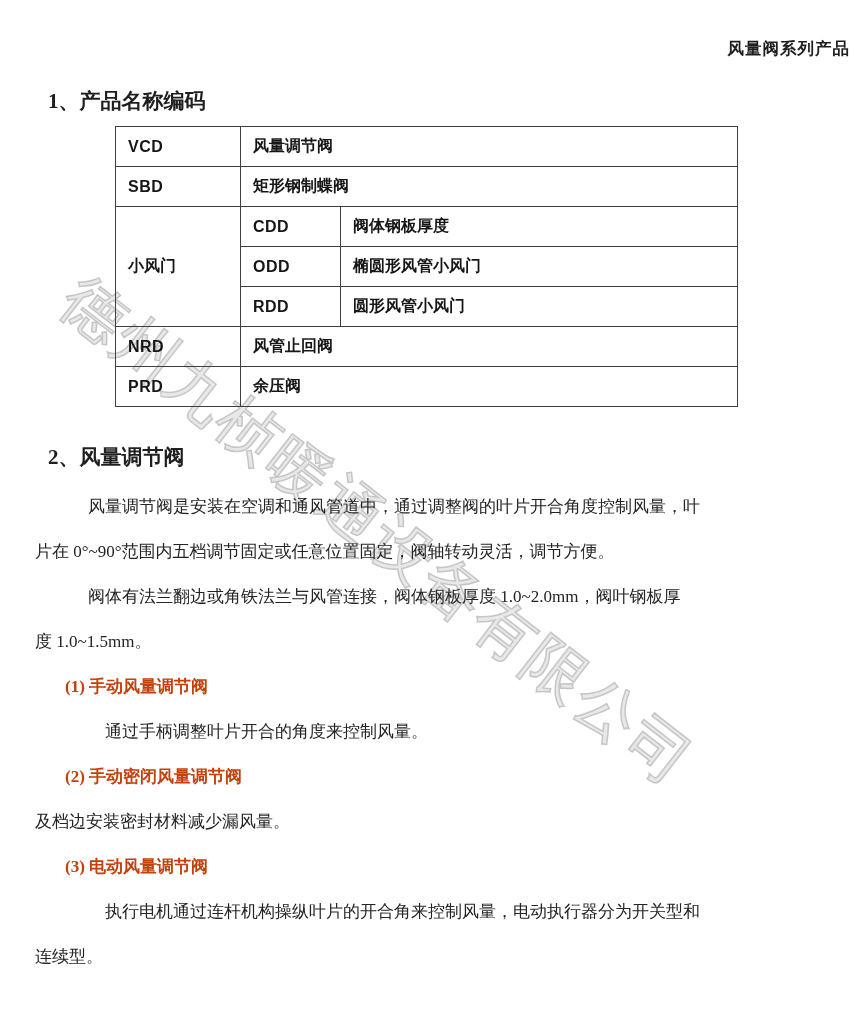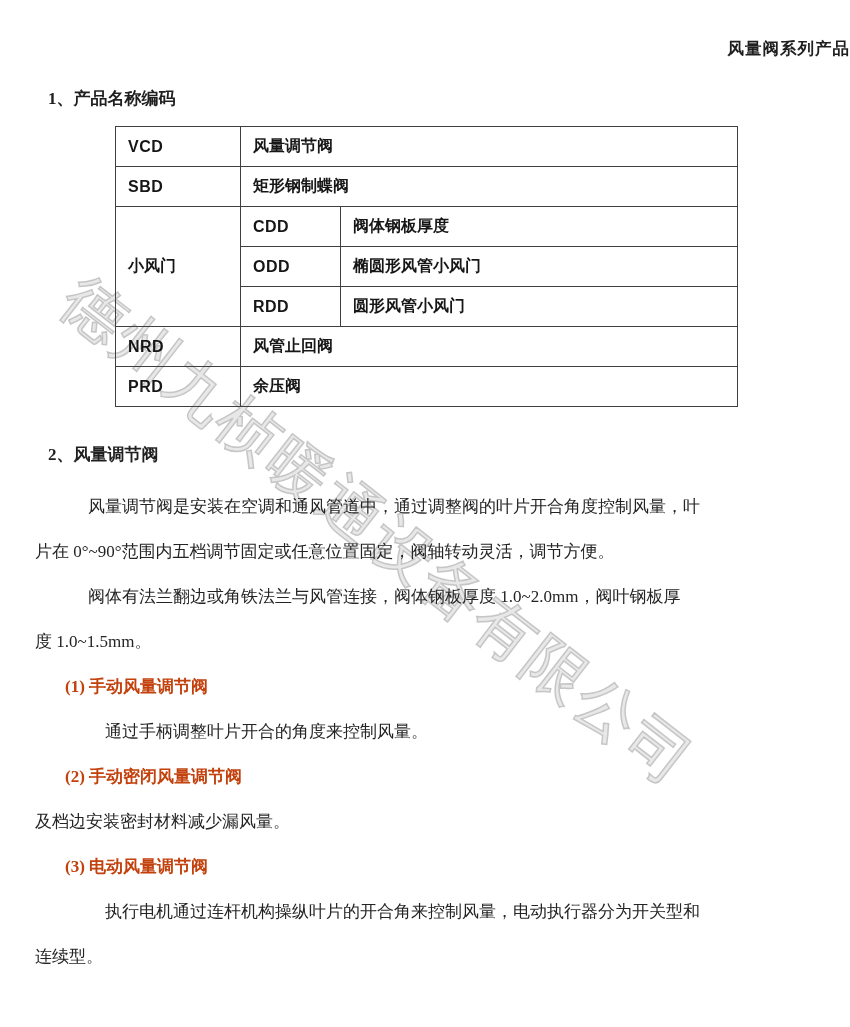--- a/index.html
+++ b/index.html
@@ -33,21 +33,21 @@
     height:22px;
     text-align:right;
     font-size:16.5px;
     font-weight:bold;
     letter-spacing:1px;
     color:#1f1f1f;
   }
   .sec-heading{
     margin:27px 0 0 48px;
     height:22px;
-    font-size:17px;
+    font-size:21px;
     font-weight:bold;
     color:#1f1f1f;
   }
   .sec-heading-2{margin-top:36px;}
   
   table.codes{
     margin:17px 0 0 115px;
     border-collapse:collapse;
     width:622px;
     table-layout:fixed;

